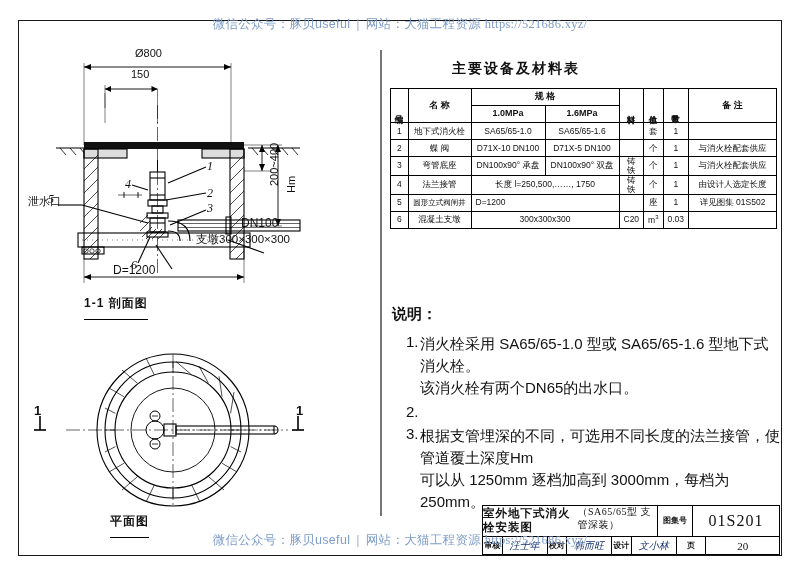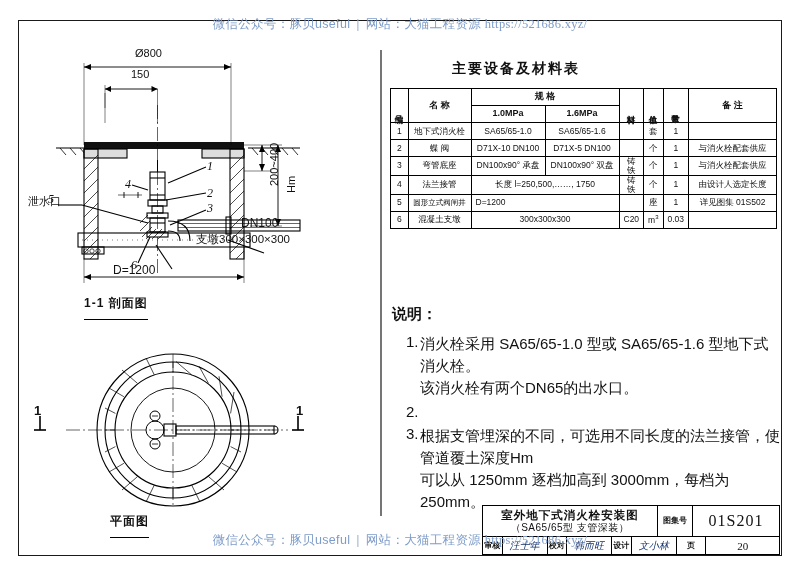--- a/index.html
+++ b/index.html
@@ -85,22 +85,22 @@
   
   .titleblock{
     position:absolute;left:482px;top:505px;width:298px;height:50px;
     border:1.4px solid #000;box-sizing:border-box;
     display:flex;flex-direction:column;
     background:#fff;z-index:30;
   }
   .tb-top{display:flex;flex:1 1 64%;border-bottom:1.2px solid #000;}
   .tb-bot{display:flex;flex:1 1 36%;}
   .tb-name{
-    flex:1;display:flex;flex-direction:column;align-items:center;justify-content:center;
-    border-right:1.2px solid #000;line-height:1.25;
+    flex:1;display:flex;flex-direction:row;justify-content:center;
+    border-right:1.2px solid #000;line-height:1.25;font-family:Liberation Serif, serif;
   }
   .tb-name .l1{font-size:11.5px;font-weight:bold;letter-spacing:1px;}
   .tb-name .l2{font-size:10px;letter-spacing:.5px;}
   .tb-keylabel{
     width:34px;display:flex;align-items:center;justify-content:center;
     font-size:8px;font-weight:bold;border-right:1.2px solid #000;text-align:center;line-height:1;
   }
   .tb-keyval{
     width:86px;display:flex;align-items:center;justify-content:center;
     font-size:16px;letter-spacing:1px;

